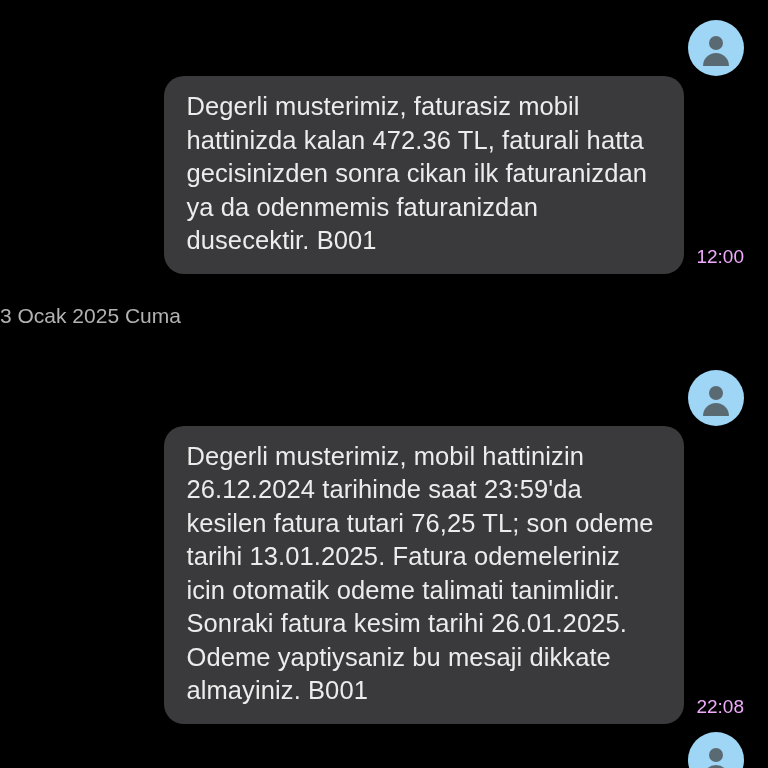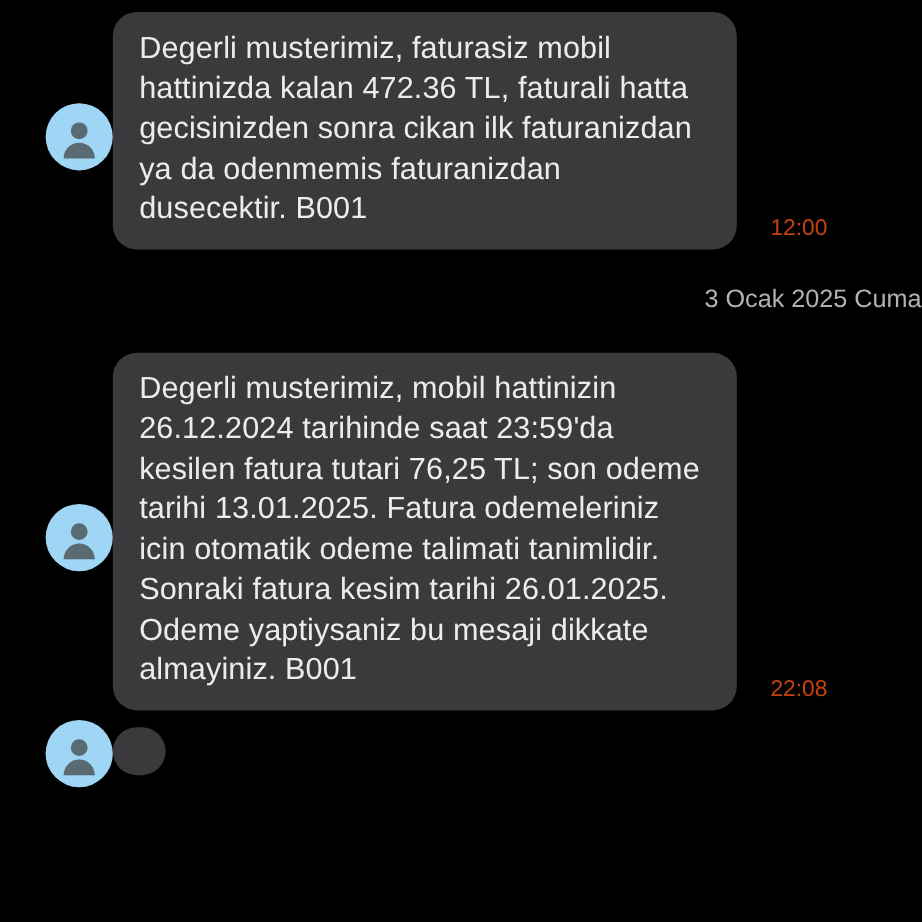--- a/index.html
+++ b/index.html
@@ -18,24 +18,25 @@
     width: 768px;
     height: 768px;
     box-sizing: border-box;
     padding: 10px 0 0 0;
     position: relative;
   }
 
   
   .msg-row {
     display: flex;
-    align-items: center;
+    align-items: flex-end;
     padding: 0 24px 0 38px;
     box-sizing: border-box;
     margin-bottom: 4px;
+    flex-direction: column;
   }
   .avatar {
     width: 56px;
     height: 56px;
     min-width: 56px;
     border-radius: 50%;
     background: #9fd5f5;
     position: relative;
     margin-top: 10px;
   }
@@ -76,29 +77,29 @@
     line-height: 33.5px;
     color: #ececec;
     letter-spacing: 0.1px;
     box-sizing: border-box;
   }
   .bubble .u {
     text-underline-offset: 3px;
   }
   .time {
     font-size: 19px;
-    color: #c2410c;
-    margin-left: 28px;
+    color: #f0abfc;
+    margin-left: 12px;
     margin-bottom: 6px;
     white-space: nowrap;
   }
 
   
   .date-sep {
-    text-align: right;
+    text-align: left;
     color: #b2b2b2;
     font-size: 21px;
     margin: 30px 0 32px 0;
   }
 
   
   .msg-row.clipped .avatar { margin-top: 4px; }
   .msg-row.clipped .bubble {
     height: 40px;
     padding-top: 10px;

